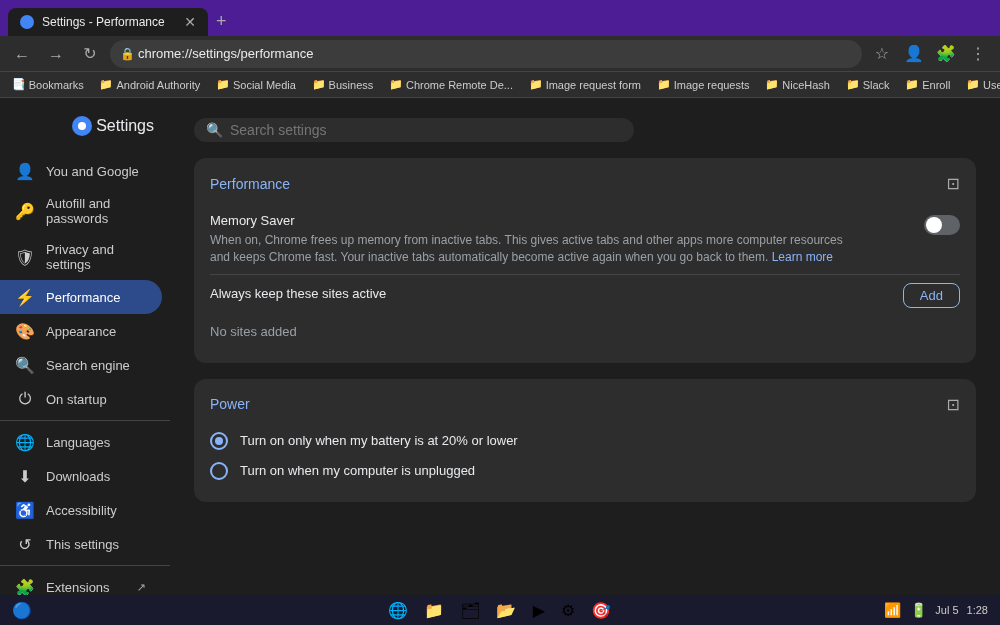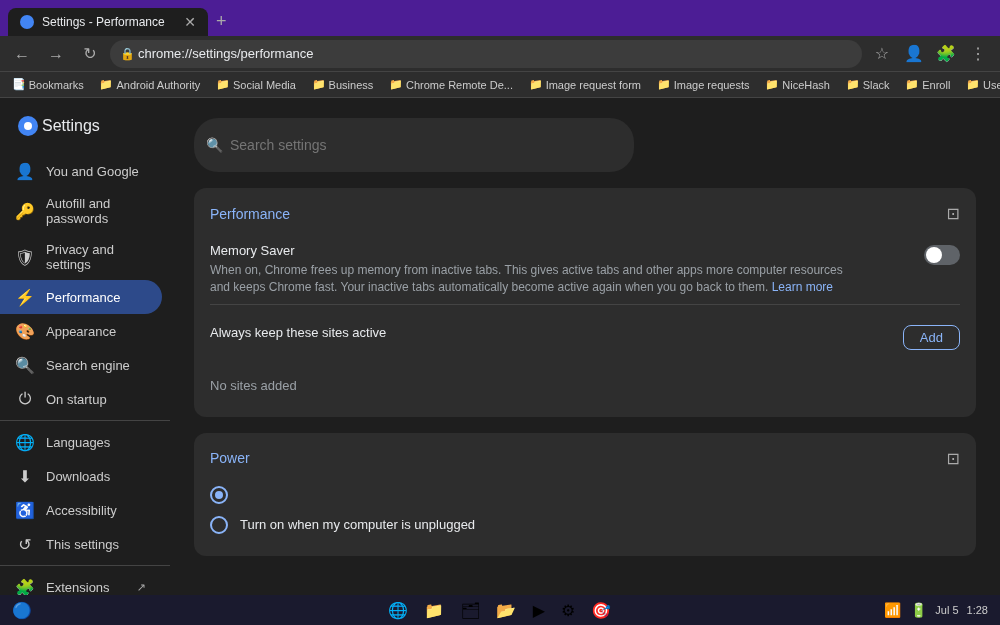--- a/index.html
+++ b/index.html
@@ -19,33 +19,33 @@
     .toolbar-icon { background: none; border: none; color: #aaa; cursor: pointer; font-size: 16px; width: 28px; height: 28px; display: flex; align-items: center; justify-content: center; border-radius: 50%; }
 
     .bookmarks-bar { background: #2d2d2d; height: 26px; display: flex; align-items: center; padding: 0 8px; gap: 8px; border-bottom: 1px solid #444; overflow: hidden; font-size: 11px; color: #ccc; }
     .bookmark-item { display: flex; align-items: center; gap: 3px; cursor: pointer; white-space: nowrap; padding: 2px 4px; border-radius: 4px; }
 
     
     .main-content { display: flex; height: calc(625px - 36px - 36px - 26px - 30px); }
 
     
     .sidebar { width: 170px; background: #1e1e1e; padding: 8px 0; overflow-y: auto; flex-shrink: 0; }
-    .sidebar-logo { display: flex; align-items: center; gap: 2px; padding: 8px 16px 16px; }
+    .sidebar-logo { display: flex; align-items: center; gap: 2px; padding: 8px 16px 16px; justify-content: flex-end; }
     .sidebar-logo-icon { width: 24px; height: 24px; }
     .sidebar-logo-text { font-size: 16px; color: #e8eaed; }
     .sidebar-item { display: flex; align-items: center; gap: 12px; padding: 8px 16px; cursor: pointer; border-radius: 0 20px 20px 0; margin-right: 8px; font-size: 13px; color: #ccc; }
     .sidebar-item.active { background: #2d4a8a; color: #fff; }
     .sidebar-item-icon { width: 18px; height: 18px; display: flex; align-items: center; justify-content: center; flex-shrink: 0; font-size: 16px; }
     .sidebar-item-label { font-size: 13px; }
 
     
     .content-area { flex: 1; background: #1e1e1e; padding: 20px 24px; overflow-y: auto; }
     .search-container { position: relative; display: inline-block; width: 440px; }
     .search-icon-pos { position: absolute; left: 12px; top: 50%; transform: translateY(-50%); color: #aaa; font-size: 14px; z-index: 1; }
-    .search-input { width: 100%; background: #2d2d2d; border: none; border-radius: 24px; height: 54px; padding: 0 16px 0 36px; color: #e8eaed; font-size: 14px; outline: none; }
+    .search-input { width: 100%; background: #2d2d2d; border: none; border-radius: 24px; height: 24px; padding: 0 16px 0 36px; color: #e8eaed; font-size: 14px; outline: none; }
 
     
     .section { background: #2d2d2d; border-radius: 12px; margin-bottom: 16px; padding: 16px; }
     .section-header { display: flex; justify-content: space-between; align-items: center; margin-bottom: 12px; }
     .section-title { font-size: 14px; color: #8ab4f8; font-weight: 500; }
     .section-info-icon { color: #aaa; font-size: 16px; cursor: pointer; }
 
     .setting-row { display: flex; justify-content: flex-end; align-items: flex-start; padding: 8px 0; }
     .setting-text { flex: 1; }
     .setting-title { font-size: 13px; color: #e8eaed; margin-bottom: 4px; }
@@ -54,21 +54,21 @@
 
     
     .toggle { width: 36px; height: 20px; border-radius: 10px; position: relative; cursor: pointer; flex-shrink: 0; margin-top: 2px; }
     .toggle.off { background: #5f6368; }
     .toggle.on { background: #8ab4f8; }
     .toggle-knob { width: 16px; height: 16px; background: white; border-radius: 50%; position: absolute; top: 2px; transition: left 0.2s; }
     .toggle.off .toggle-knob { left: 2px; }
     .toggle.on .toggle-knob { left: 18px; }
 
     
-    .sites-row { display: flex; justify-content: space-between; padding: 20px 0; border-top: 1px solid #444; }
+    .sites-row { display: flex; justify-content: space-between; align-items: center; padding: 8px 0; border-top: 1px solid #444; }
     .add-btn { background: none; border: 1px solid #8ab4f8; color: #8ab4f8; border-radius: 8px; padding: 4px 16px; cursor: pointer; font-size: 13px; }
     .no-sites { color: #9aa0a6; font-size: 13px; padding: 8px 0; }
 
     
     .radio-row { display: flex; align-items: center; gap: 12px; padding: 6px 0; cursor: pointer; }
     .radio-circle { width: 18px; height: 18px; border-radius: 50%; border: 2px solid #8ab4f8; display: flex; align-items: center; justify-content: center; flex-shrink: 0; }
     .radio-circle.selected { border-color: #8ab4f8; }
     .radio-circle.selected::after { content: ''; width: 8px; height: 8px; background: #8ab4f8; border-radius: 50%; }
     .radio-label { font-size: 13px; color: #e8eaed; }
 
@@ -227,20 +227,21 @@
 
       <div class="section">
         <div class="section-header">
           <span class="section-title">Power</span>
           <span class="section-info-icon">⊡</span>
         </div>
 
 
         <div class="radio-row">
           <div class="radio-circle selected"></div>
+          <span class="radio-label">Turn on only when my battery is at 20% or lower</span>
         </div>
         <div class="radio-row">
           <div class="radio-circle"></div>
           <span class="radio-label">Turn on when my computer is unplugged</span>
         </div>
       </div>
     </div>
   </div>
 </div>
 

